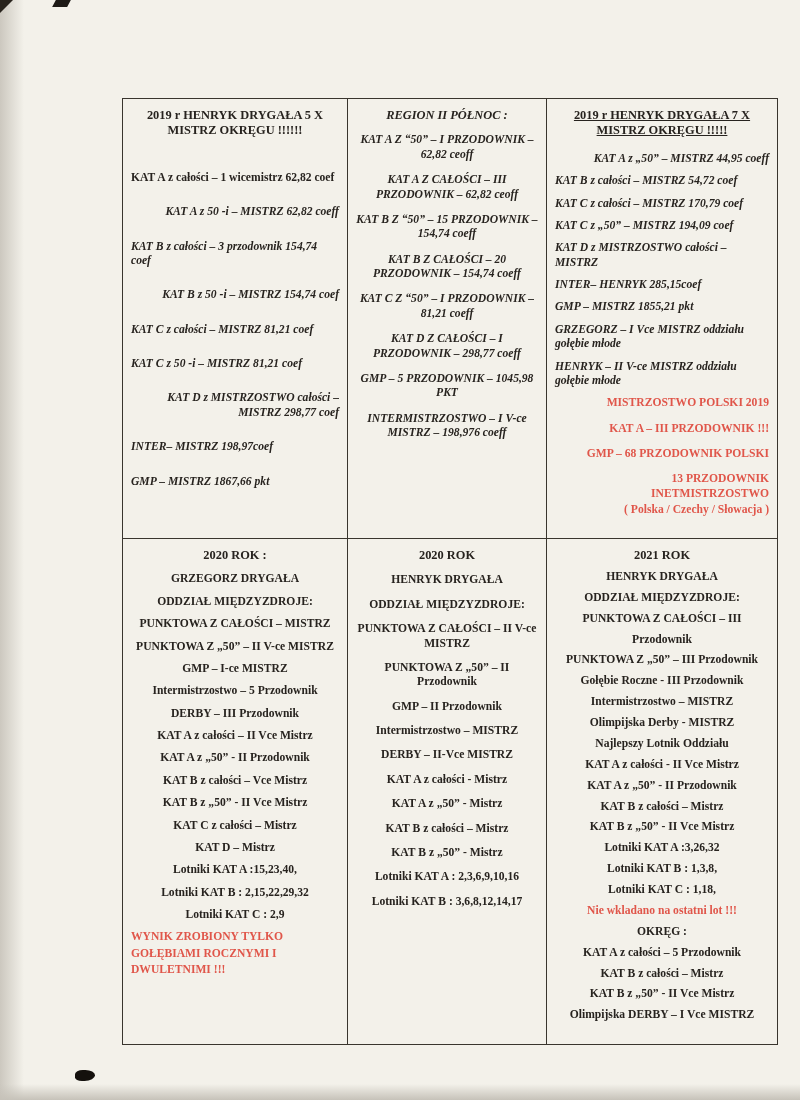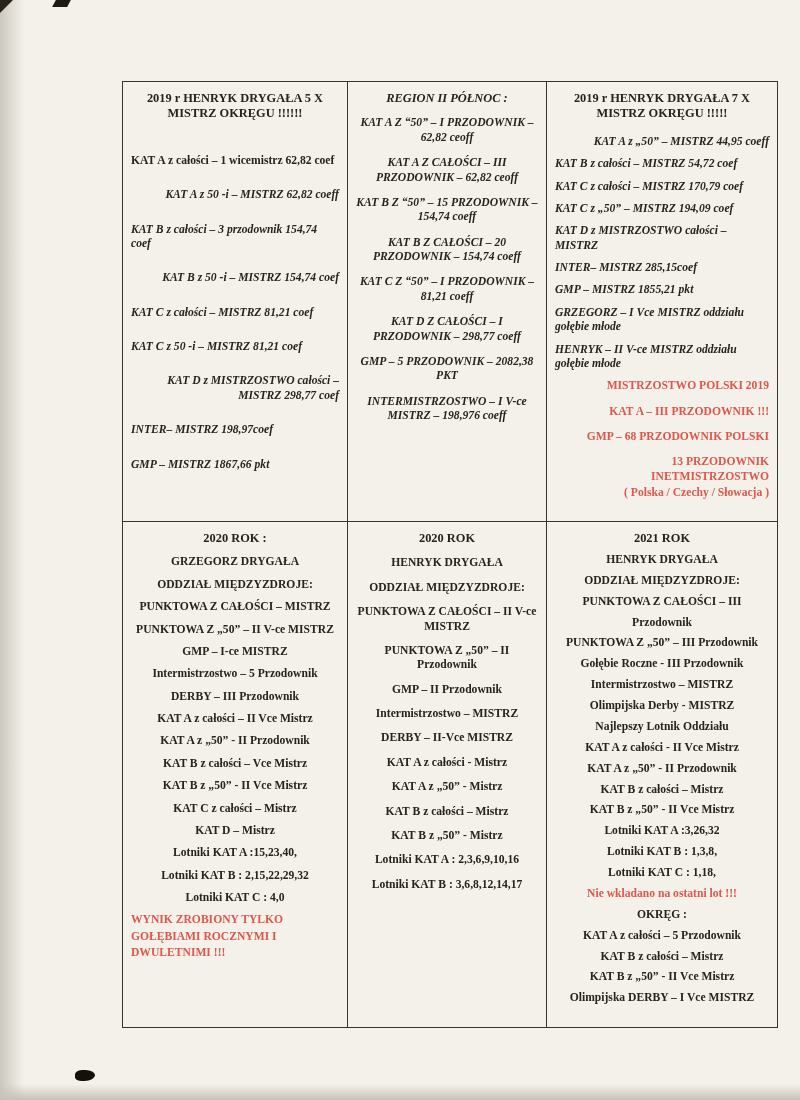--- a/index.html
+++ b/index.html
@@ -18,21 +18,21 @@
   .edge-bottom{position:absolute;left:0;bottom:0;width:100%;height:16px;
     background:linear-gradient(0deg,#c6c2b9,rgba(243,241,234,0));}
   .corner-tl{position:absolute;left:0;top:0;width:0;height:0;
     border-left:13px solid #28231d;border-bottom:13px solid transparent;}
   .mark-top{position:absolute;left:54px;top:0;width:15px;height:7px;
     background:#1d1a16;transform:skewX(-28deg);}
   .mark-bottom{position:absolute;left:75px;top:1070px;width:20px;height:11px;
     background:#14110d;border-radius:45% 55% 60% 40%;}
 
   .grid{
-    position:absolute;left:122px;top:81px;width:654px;height:945px;
+    position:absolute;left:122px;top:98px;width:654px;height:945px;
     display:grid;grid-template-columns:225px 199px 230px;grid-template-rows:440px 505px;
     border:1.6px solid #39352e;background:transparent;
   }
   .cell{
     border-right:1.4px solid #39352e;border-bottom:1.4px solid #39352e;
     padding:9px 8px 4px;box-sizing:border-box;overflow:hidden;
   }
   .cell:nth-child(3n){border-right:none;}
   .cell:nth-child(n+4){border-bottom:none;}
 
@@ -46,21 +46,21 @@
 
   
   .c00{text-align:left;}
   .c00 .line{margin-bottom:20px;}
   .c00 .s-title{margin-bottom:32px;}
   .c01{text-align:center;font-style:italic;}
   .c01 .line{margin-bottom:11px;}
   .c01 .s-title{margin-bottom:10px;}
   .c02{text-align:left;}
   .c02 .line{margin-bottom:8px;}
-  .c02 .s-title{margin-bottom:13px;}
+  .c02 .s-title{margin-bottom:13px;text-decoration:underline;}
   .c02 .s-red{margin-bottom:11px;}
   .c02 .s-red.s-t{margin-bottom:2px;}
   .c10{text-align:center;}
   .c10 .line{margin-bottom:8px;}
   .c10 .s-title{margin-bottom:9px;}
   .c11{text-align:center;}
   .c11 .line{margin-bottom:10px;}
   .c12{text-align:center;}
   .c12 .line{margin-bottom:6.5px;}
 </style>
@@ -91,32 +91,32 @@
       </div>
     <div class="cell c01">
 
     <div class="line s-title">REGION II PÓŁNOC :</div>
         <div class="line">KAT A Z “50” – I PRZODOWNIK – 62,82 ceoff</div>
         <div class="line">KAT A Z CAŁOŚCI – III PRZODOWNIK – 62,82 ceoff</div>
         <div class="line">KAT B Z “50” – 15 PRZODOWNIK – 154,74 coeff</div>
         <div class="line">KAT B Z CAŁOŚCI – 20 PRZODOWNIK – 154,74 coeff</div>
         <div class="line">KAT C Z “50” – I PRZODOWNIK – 81,21 coeff</div>
         <div class="line">KAT D Z CAŁOŚCI – I PRZODOWNIK – 298,77 coeff</div>
-        <div class="line">GMP – 5 PRZODOWNIK – 2082,38 PKT</div>
+        <div class="line">GMP – 5 PRZODOWNIK – 1045,98 PKT</div>
         <div class="line">INTERMISTRZOSTWO – I V-ce MISTRZ – 198,976 coeff</div>
       </div>
     <div class="cell c02">
 
     <div class="line s-title">2019 r HENRYK DRYGAŁA 7 X MISTRZ OKRĘGU !!!!!</div>
         <div class="line s-i s-c">KAT A z „50” – MISTRZ 44,95 coeff</div>
         <div class="line s-i">KAT B z całości – MISTRZ 54,72 coef</div>
         <div class="line s-i">KAT C z całości – MISTRZ 170,79 coef</div>
         <div class="line s-i">KAT C z „50” – MISTRZ 194,09 coef</div>
         <div class="line s-i">KAT D z MISTRZOSTWO całości – MISTRZ</div>
-        <div class="line s-i">INTER– MISTRZ 285,15coef</div>
+        <div class="line s-i">INTER– HENRYK 285,15coef</div>
         <div class="line s-i">GMP – MISTRZ 1855,21 pkt</div>
         <div class="line s-i">GRZEGORZ – I Vce MISTRZ oddziału gołębie młode</div>
         <div class="line s-i">HENRYK – II V-ce MISTRZ oddziału gołębie młode</div>
         <div class="line s-red s-c">MISTRZOSTWO POLSKI 2019</div>
         <div class="line s-red s-c">KAT A – III PRZODOWNIK !!!</div>
         <div class="line s-red s-c">GMP – 68 PRZODOWNIK POLSKI</div>
         <div class="line s-red s-c s-t">13 PRZODOWNIK INETMISTRZOSTWO</div>
         <div class="line s-red s-c">( Polska / Czechy / Słowacja )</div>
       </div>
     <div class="cell c10">
@@ -130,21 +130,21 @@
         <div class="line">Intermistrzostwo – 5 Przodownik</div>
         <div class="line">DERBY – III Przodownik</div>
         <div class="line">KAT A z całości – II Vce Mistrz</div>
         <div class="line">KAT A z „50” - II Przodownik</div>
         <div class="line">KAT B z całości – Vce Mistrz</div>
         <div class="line">KAT B z „50” - II Vce Mistrz</div>
         <div class="line">KAT C z całości – Mistrz</div>
         <div class="line">KAT D – Mistrz</div>
         <div class="line">Lotniki KAT A :15,23,40,</div>
         <div class="line">Lotniki KAT B : 2,15,22,29,32</div>
-        <div class="line">Lotniki KAT C : 4,0</div>
+        <div class="line">Lotniki KAT C : 2,9</div>
         <div class="line s-red s-l s-t">WYNIK ZROBIONY TYLKO</div>
         <div class="line s-red s-l s-t">GOŁĘBIAMI ROCZNYMI I</div>
         <div class="line s-red s-l">DWULETNIMI !!!</div>
       </div>
     <div class="cell c11">
 
     <div class="line s-title">2020 ROK</div>
         <div class="line">HENRYK DRYGAŁA</div>
         <div class="line">ODDZIAŁ MIĘDZYZDROJE:</div>
         <div class="line">PUNKTOWA Z CAŁOŚCI – II V-ce MISTRZ</div>

